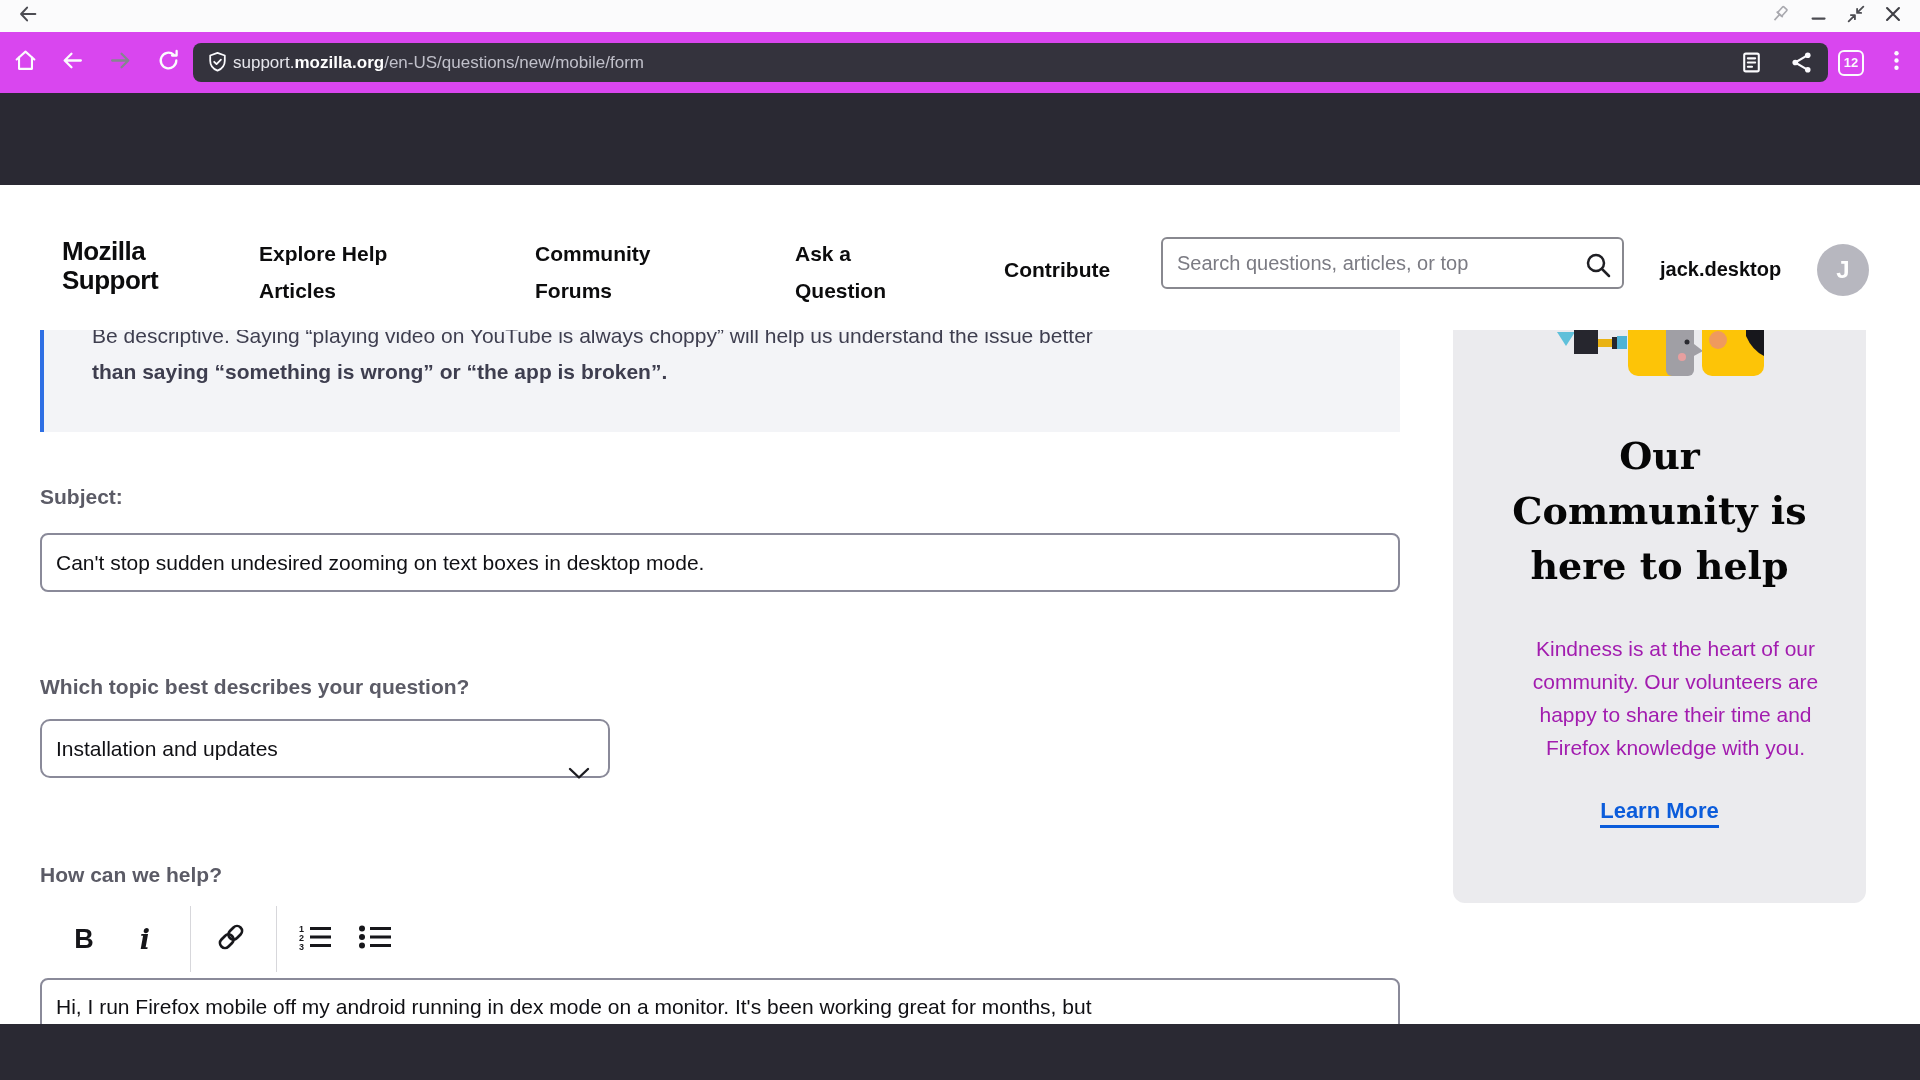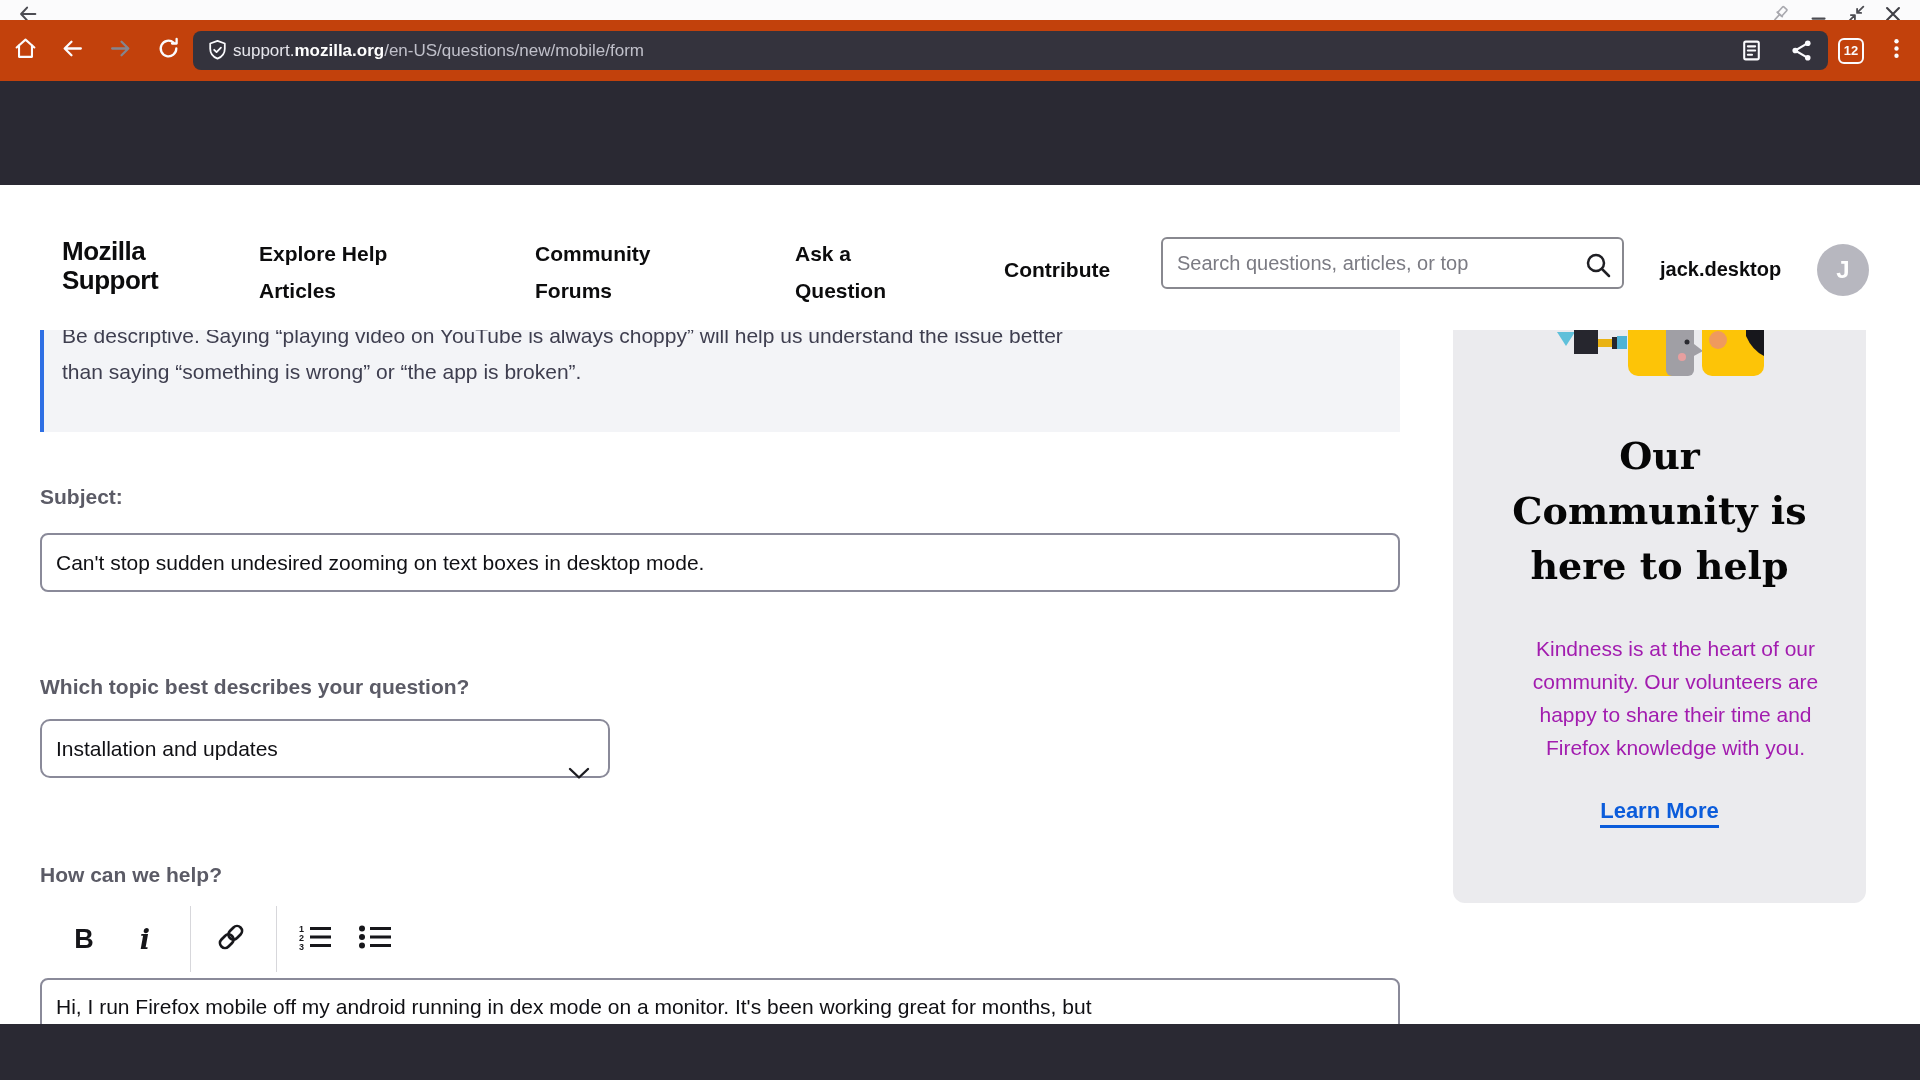--- a/index.html
+++ b/index.html
@@ -10,21 +10,21 @@
     font-family: "Liberation Sans", sans-serif;
     overflow: hidden;
   }
   .abs { position:absolute; }
 
   
   .titlebar { left:0; top:0; width:1920px; height:32px; background:#fbfbfc; }
   .tb-btn { width:24px; height:24px; top:4px; display:flex; align-items:center; justify-content:center; }
 
   
-  .toolbar { left:0; top:20px; width:1920px; height:61px; background:#c2410c; }
+  .toolbar { left:0; top:32px; width:1920px; height:61px; background:#d946ef; }
   .nav-ic { width:26px; height:26px; top:17px; display:flex; align-items:center; justify-content:center; }
   .urlbar { left:193px; top:11px; width:1635px; height:39px; background:#34333d; border-radius:8px; }
   .urltext { left:40px; top:0; height:39px; line-height:39px; font-size:17px; white-space:nowrap; }
   .url-pre  { color:#e6e6ec; }
   .url-dom  { color:#ffffff; font-weight:bold; }
   .url-path { color:#c0c0ca; }
   .tabcount { left:1838px; top:18px; width:26px; height:26px; border:2px solid #fbfbfe; border-radius:6px;
               color:#fbfbfe; font-size:13px; font-weight:bold; text-align:center; line-height:22px; }
 
   
@@ -35,21 +35,21 @@
   .nav-item { top:50px; font-size:21px; font-weight:bold; color:#0c0c0d; line-height:37px; }
   .nav-single { top:73px; font-size:21px; font-weight:bold; color:#0c0c0d; }
   .searchbox { left:1161px; top:52px; width:463px; height:52px; border:2px solid #88888f; border-radius:6px; background:#fff; }
   .search-ph { left:14px; top:0; width:405px; height:48px; line-height:48px; font-size:20px; color:#7b7b83; white-space:nowrap; overflow:hidden; }
   .username { left:1660px; top:73px; font-size:20px; font-weight:bold; color:#0c0c0d; }
   .avatar { left:1817px; top:59px; width:52px; height:52px; border-radius:50%; background:#b7b7bf;
             color:#ffffff; font-size:24px; font-weight:bold; text-align:center; line-height:52px; }
 
   
   .callout { left:40px; top:111px; width:1360px; height:136px; background:#f3f4f7; border-left:4px solid #2e6fe4; z-index:1; }
-  .callout-line { position:absolute; left:18px; font-size:21px; line-height:36px; color:#3e3e4f; white-space:nowrap; }
+  .callout-line { position:absolute; left:48px; font-size:21px; line-height:36px; color:#3e3e4f; white-space:nowrap; }
   .f-label { font-size:21px; font-weight:bold; color:#5b5b66; }
   .f-input { left:40px; width:1360px; height:59px; border:2px solid #8a8a99; border-radius:8px; background:#fff;
              font-size:21px; color:#101014; line-height:55px; padding-left:14px; white-space:nowrap; overflow:hidden; }
   .f-select { left:40px; width:570px; height:59px; border:2px solid #8a8a99; border-radius:10px; background:#fff;
               font-size:21px; color:#101014; line-height:55px; padding-left:14px; }
   .ed-btn { top:721px; height:66px; display:flex; align-items:center; justify-content:center; color:#151519; }
   .ed-b { font-size:27px; font-weight:800; }
   .ed-i { font-family:"DejaVu Serif", serif; font-style:italic; font-weight:bold; font-size:27px; }
   .ed-div { top:721px; width:1px; height:66px; background:#d7d7db; }
   .f-textarea { left:40px; top:793px; width:1360px; height:110px; border:2px solid #8a8a99; border-radius:8px; background:#fff;
@@ -184,21 +184,21 @@
           <circle cx="12" cy="19" r="2.1"></circle>
       </svg>
     </span>
   </div>
 </div>
 
 <div class="abs page">
 
   <div class="abs callout">
     <div class="callout-line" style="top:22px;">Be descriptive. Saying “playing video on YouTube is always choppy” will help us understand the issue better</div>
-    <div class="callout-line" style="top:58px;">than saying “something is wrong” or “the app is broken”.</div>
+    <div class="callout-line" style="top:58px;font-weight:bold;">than saying “something is wrong” or “the app is broken”.</div>
   </div>
 
   <div class="abs f-label" style="left:40px; top:300px;text-align:right;">Subject:</div>
   <div class="abs f-input" style="top:348px;">Can't stop sudden undesired zooming on text boxes in desktop mode.</div>
 
   <div class="abs f-label" style="left:40px; top:490px;">Which topic best describes your question?</div>
   <div class="abs f-select" style="top:534px;">
     <span>Installation and updates</span>
     <span class="abs" style="left:526px; top:24px;">
       <svg width="22" height="13" viewBox="0 0 22 13" fill="none" stroke="#1d1d22" stroke-width="2.4" stroke-linecap="round" stroke-linejoin="round">

